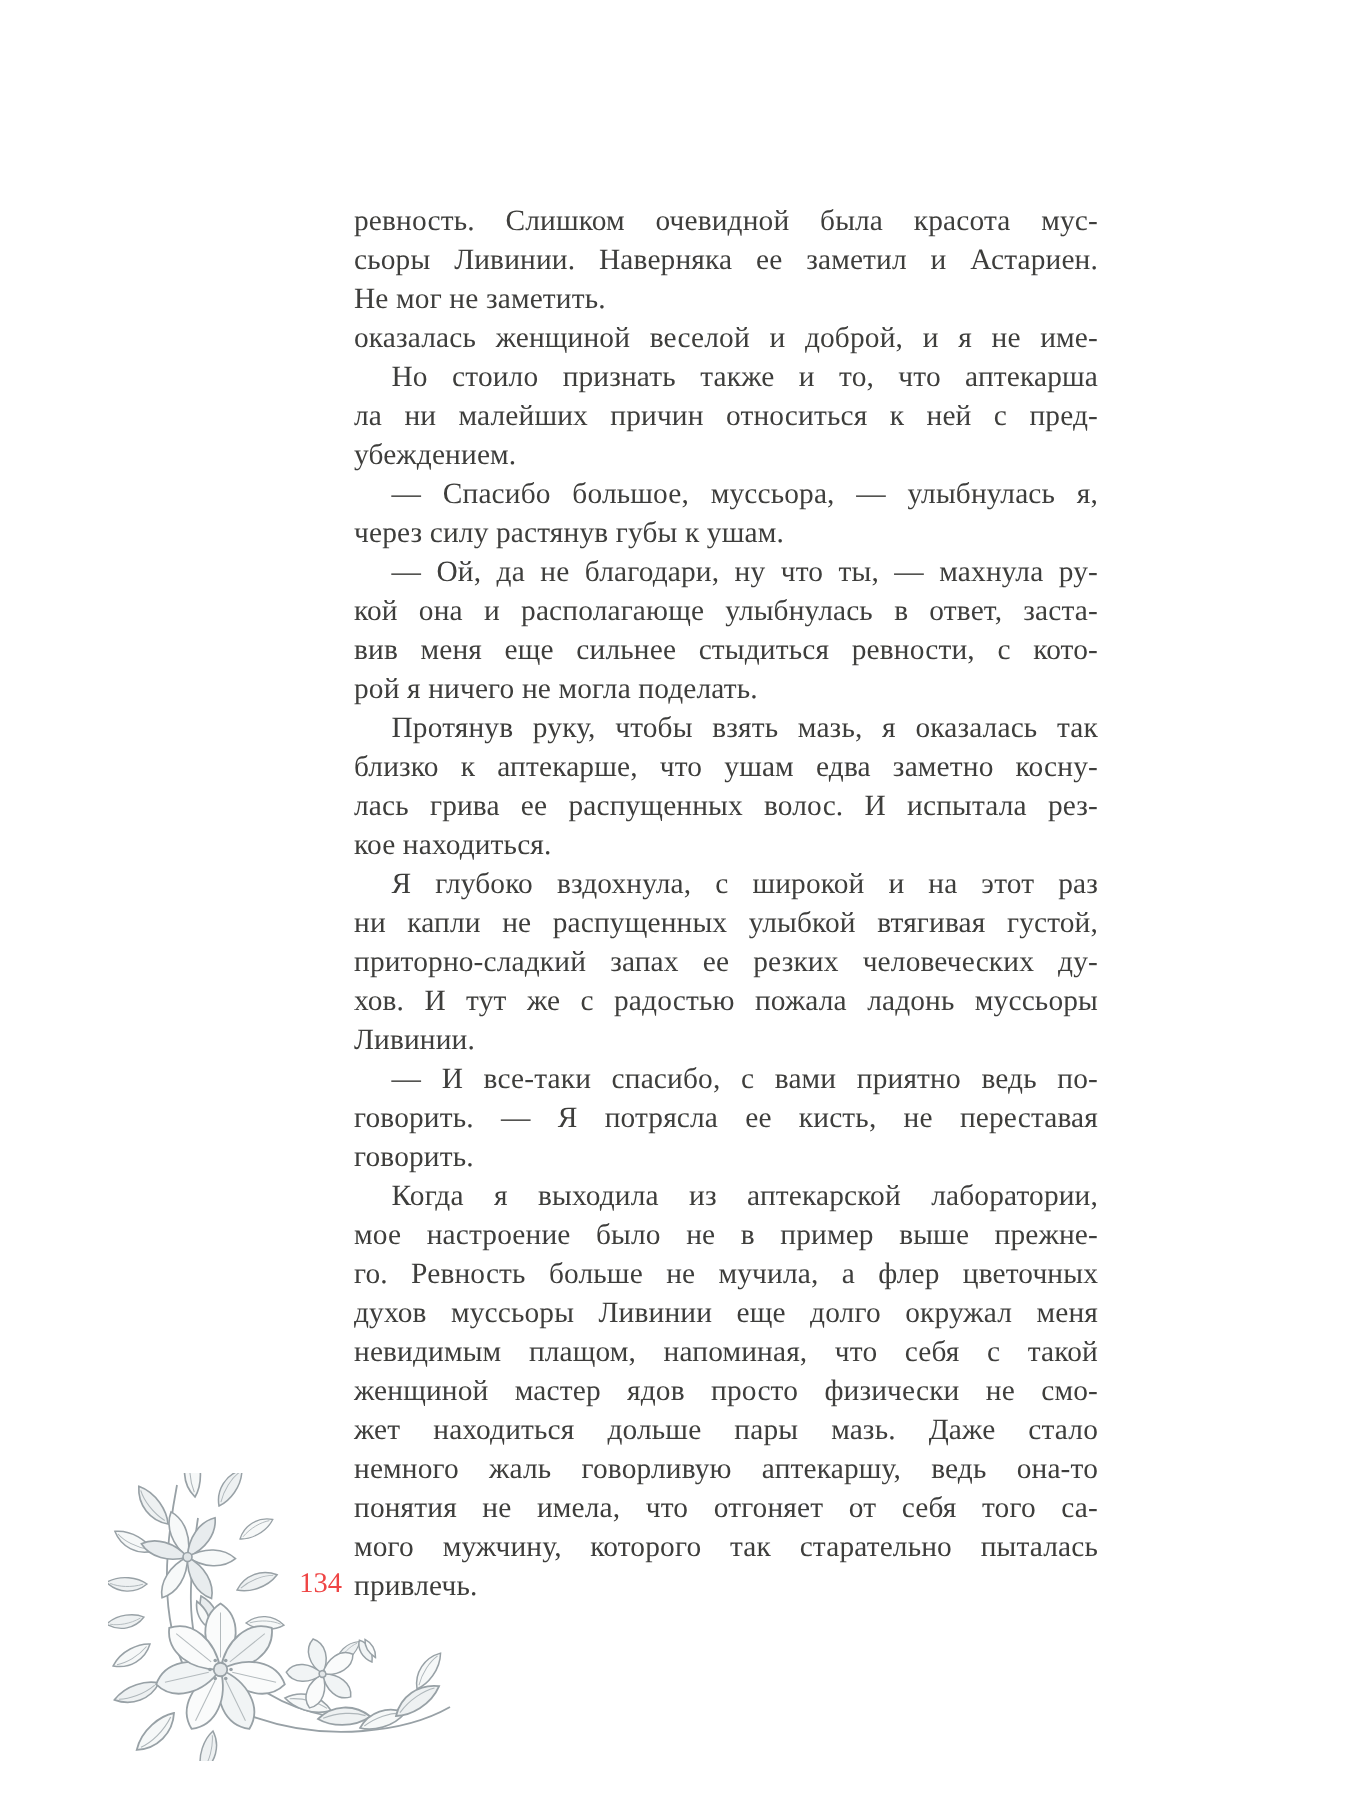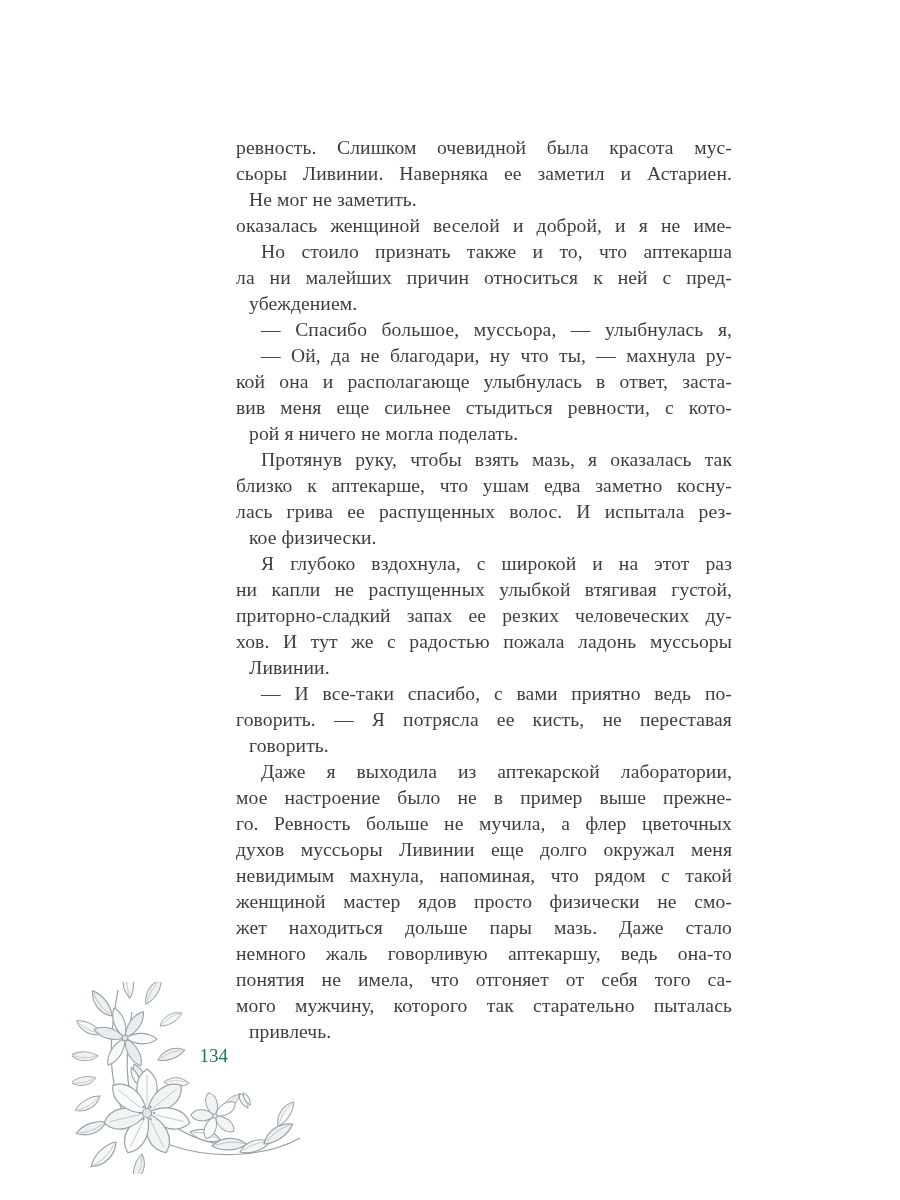--- a/index.html
+++ b/index.html
@@ -25,34 +25,33 @@
     line-height: 26px;
     letter-spacing: 0.1px;
   }
   .line {
     text-align: justify;
     text-align-last: justify;
     white-space: normal;
   }
   .line.last {
     text-align-last: left;
-    margin-left: 13px;
   }
   .line.indent {
     text-indent: 25px;
   }
   .page-number {
     position: absolute;
     left: 158px;
     top: 1043px;
     width: 70px;
     text-align: right;
     font-size: 19px;
     line-height: 26px;
-    color: #15803d;
+    color: #ef4444;
   }
   .ornament {
     position: absolute;
     left: 72px;
     top: 982px;
     width: 234px;
     height: 192px;
   }
 </style>
 </head>
@@ -62,41 +61,42 @@
 
   <div class="body-text" id="body-text">
       <div class="line">ревность. Слишком очевидной была красота мус-</div>
       <div class="line">сьоры Ливинии. Наверняка ее заметил и Астариен.</div>
       <div class="line last">Не мог не заметить.</div>
       <div class="line">оказалась женщиной веселой и доброй, и я не име-</div>
       <div class="line indent">Но стоило признать также и то, что аптекарша</div>
       <div class="line">ла ни малейших причин относиться к ней с пред-</div>
       <div class="line last">убеждением.</div>
       <div class="line indent">— Спасибо большое, муссьора, — улыбнулась я,</div>
+      <div class="line last">через силу растянув губы к ушам.</div>
       <div class="line indent">— Ой, да не благодари, ну что ты, — махнула ру-</div>
       <div class="line">кой она и располагающе улыбнулась в ответ, заста-</div>
       <div class="line">вив меня еще сильнее стыдиться ревности, с кото-</div>
       <div class="line last">рой я ничего не могла поделать.</div>
       <div class="line indent">Протянув руку, чтобы взять мазь, я оказалась так</div>
       <div class="line">близко к аптекарше, что ушам едва заметно косну-</div>
       <div class="line">лась грива ее распущенных волос. И испытала рез-</div>
-      <div class="line last">кое физически.</div>
+      <div class="line last">кое находиться.</div>
       <div class="line indent">Я глубоко вздохнула, с широкой и на этот раз</div>
       <div class="line">ни капли не распущенных улыбкой втягивая густой,</div>
       <div class="line">приторно-сладкий запах ее резких человеческих ду-</div>
       <div class="line">хов. И тут же с радостью пожала ладонь муссьоры</div>
       <div class="line last">Ливинии.</div>
       <div class="line indent">— И все-таки спасибо, с вами приятно ведь по-</div>
       <div class="line">говорить. — Я потрясла ее кисть, не переставая</div>
       <div class="line last">говорить.</div>
-      <div class="line indent">Даже я выходила из аптекарской лаборатории,</div>
+      <div class="line indent">Когда я выходила из аптекарской лаборатории,</div>
       <div class="line">мое настроение было не в пример выше прежне-</div>
       <div class="line">го. Ревность больше не мучила, а флер цветочных</div>
       <div class="line">духов муссьоры Ливинии еще долго окружал меня</div>
-      <div class="line">невидимым махнула, напоминая, что рядом с такой</div>
+      <div class="line">невидимым плащом, напоминая, что себя с такой</div>
       <div class="line">женщиной мастер ядов просто физически не смо-</div>
       <div class="line">жет находиться дольше пары мазь. Даже стало</div>
       <div class="line">немного жаль говорливую аптекаршу, ведь она-то</div>
       <div class="line">понятия не имела, что отгоняет от себя того са-</div>
       <div class="line">мого мужчину, которого так старательно пыталась</div>
       <div class="line last">привлечь.</div>
     </div>
 
   <div class="page-number">134</div>
 

